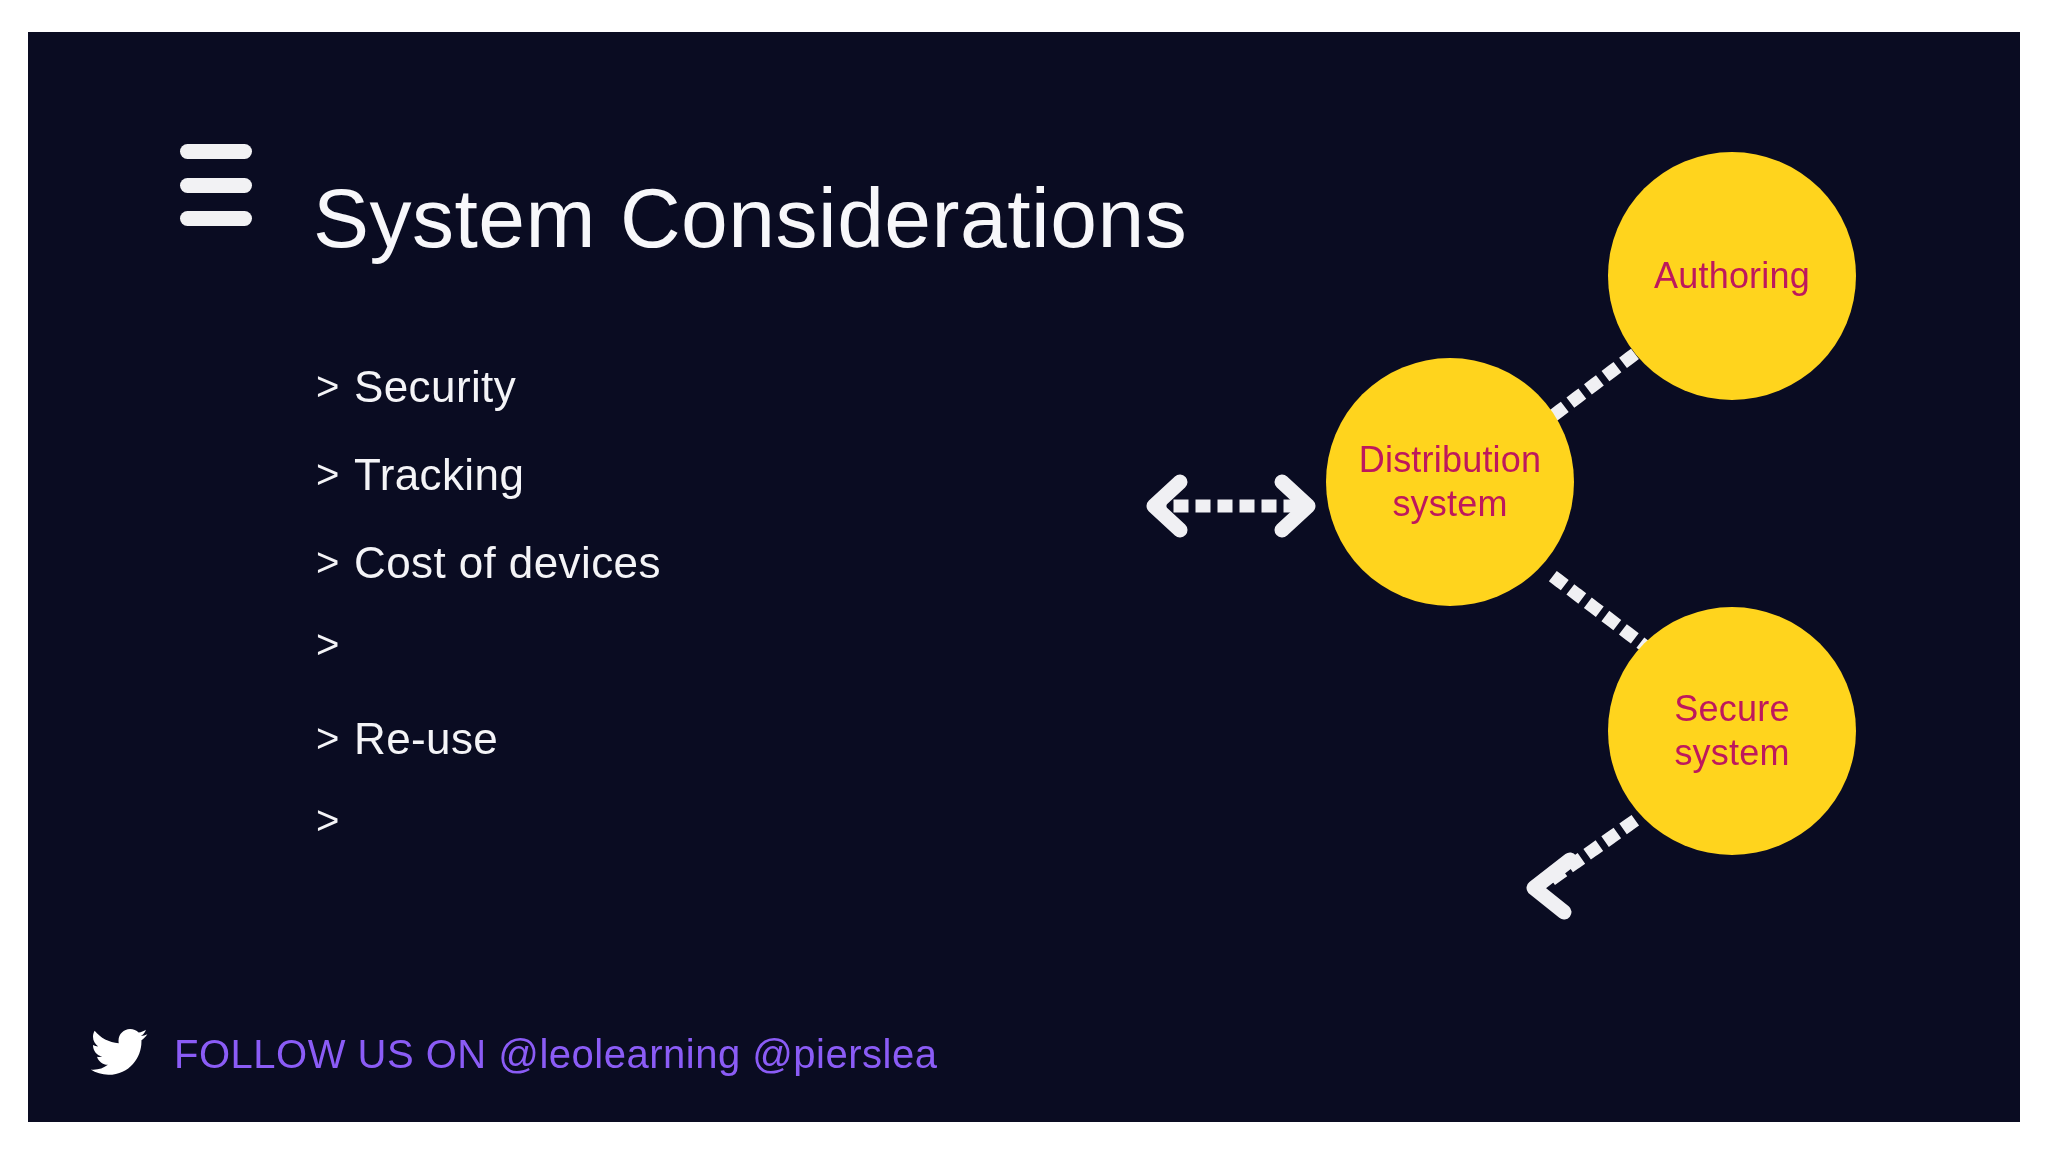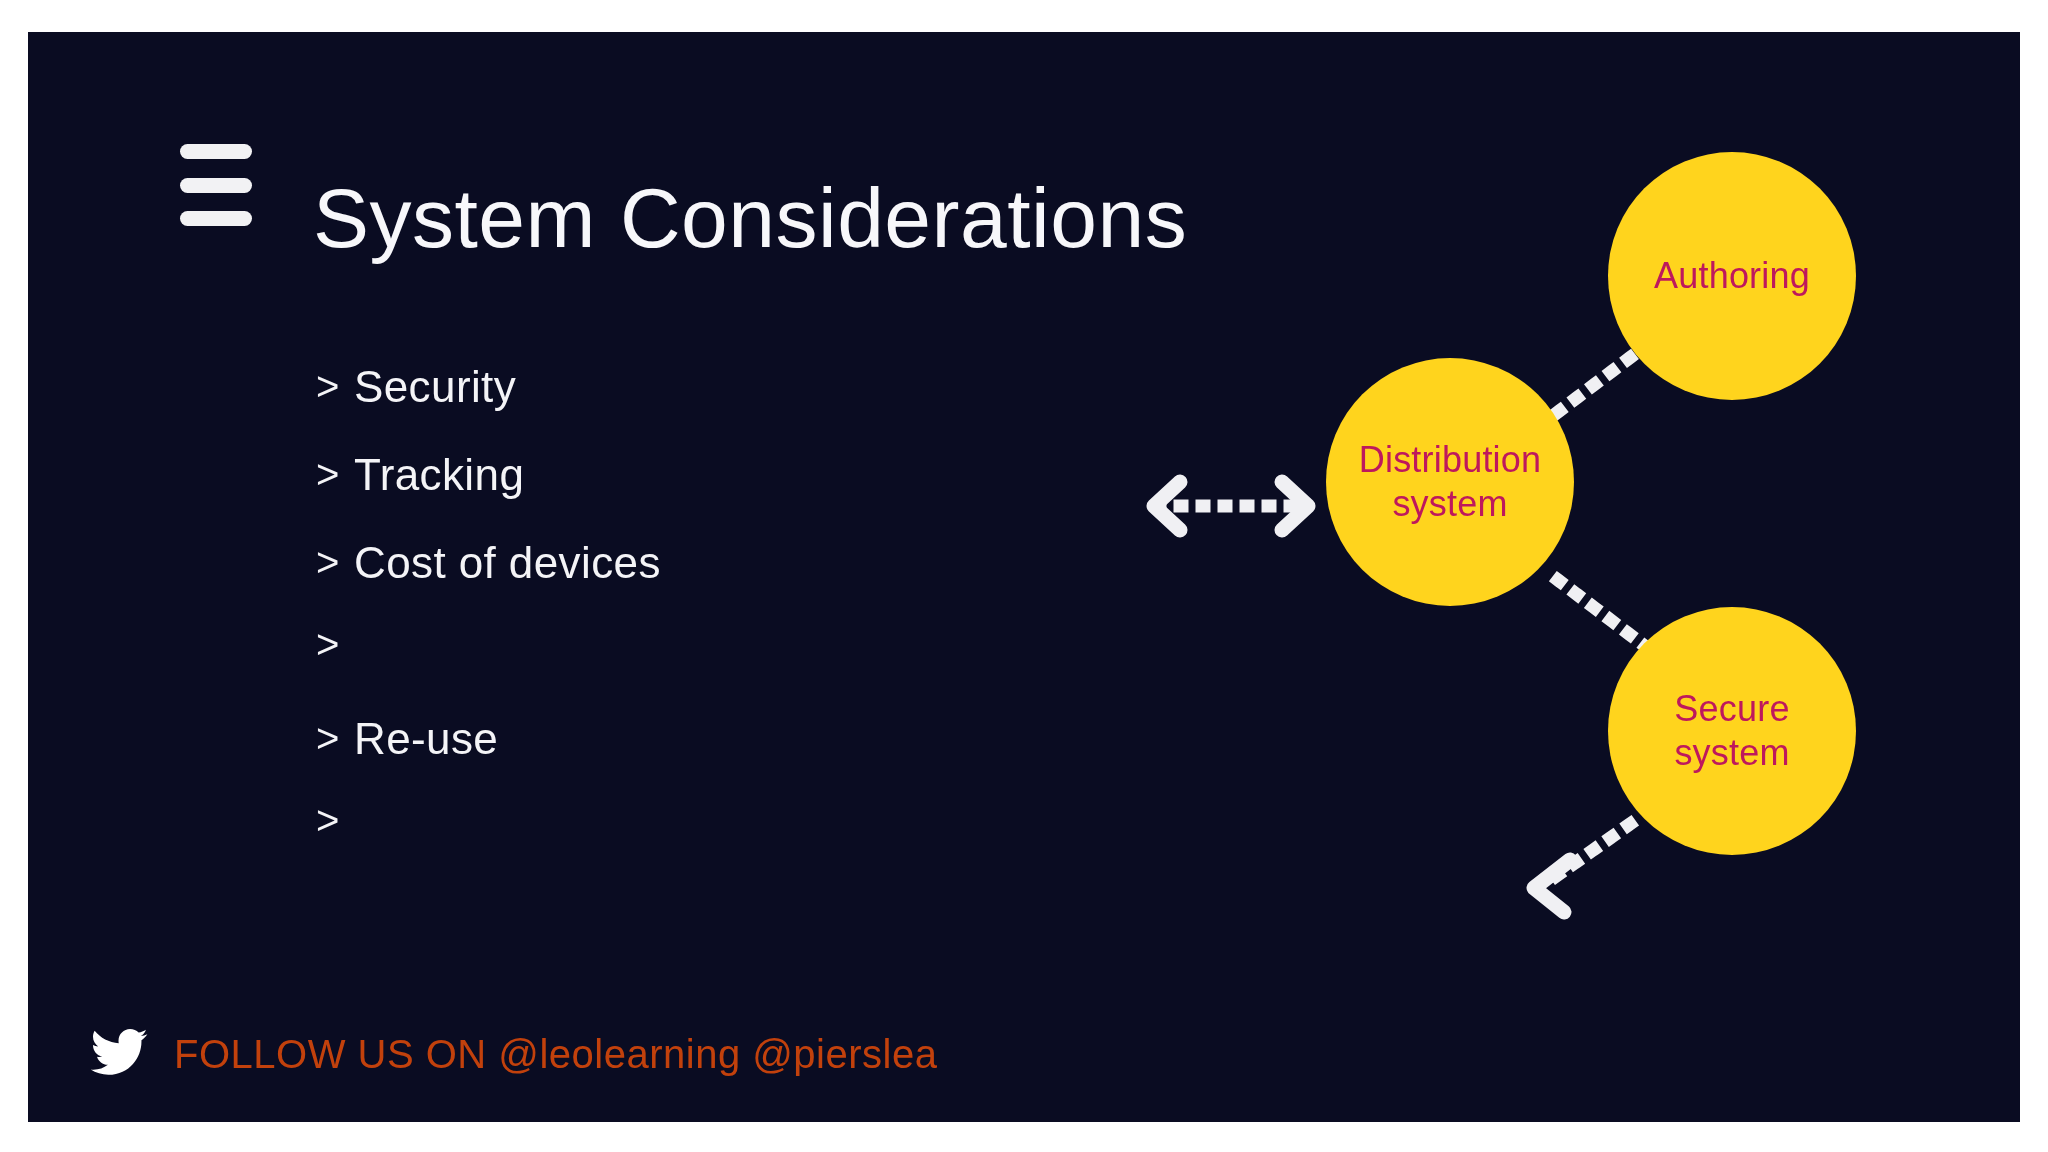--- a/index.html
+++ b/index.html
@@ -124,21 +124,21 @@
     left: 62px;
     bottom: 42px;
     display: flex;
     align-items: center;
     gap: 26px;
   }
   .twitter-icon { width: 58px; height: 52px; flex: 0 0 58px; }
   .footer-text {
     font-size: 40px;
     font-weight: 300;
-    color: #c2410c;
+    color: #8b5cf6;
     letter-spacing: 0.5px;
     white-space: nowrap;
   }
 </style>
 </head>
 <body>
 
 <div class="slide">
 
   <div class="menu-icon">

